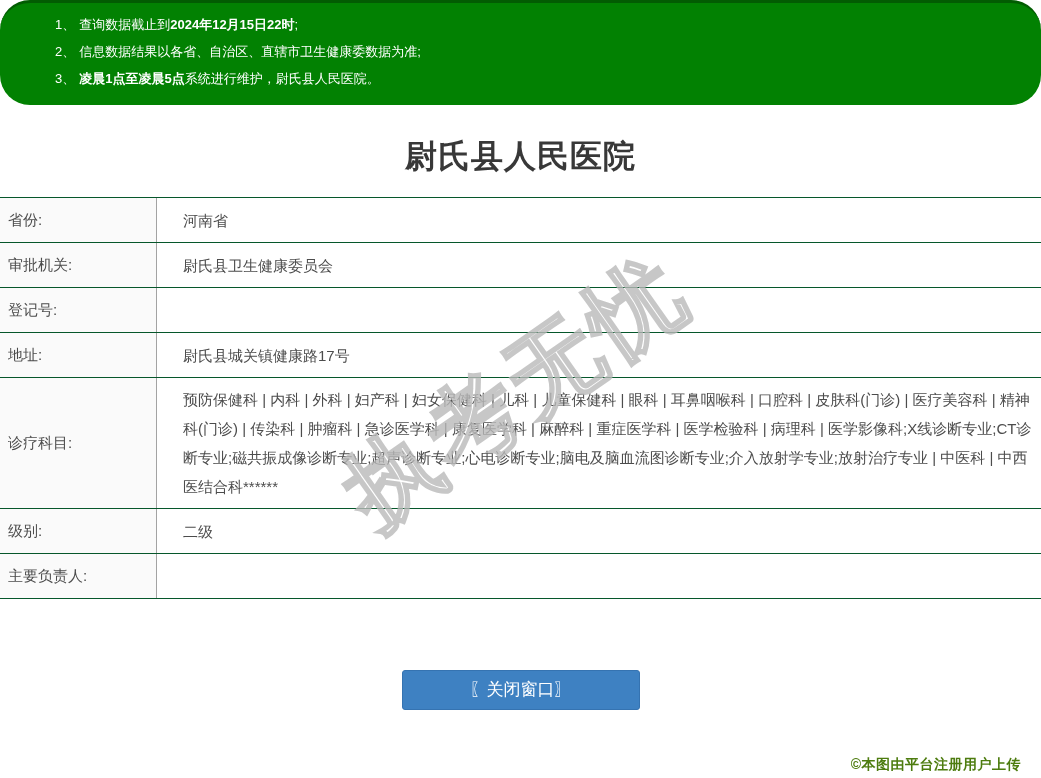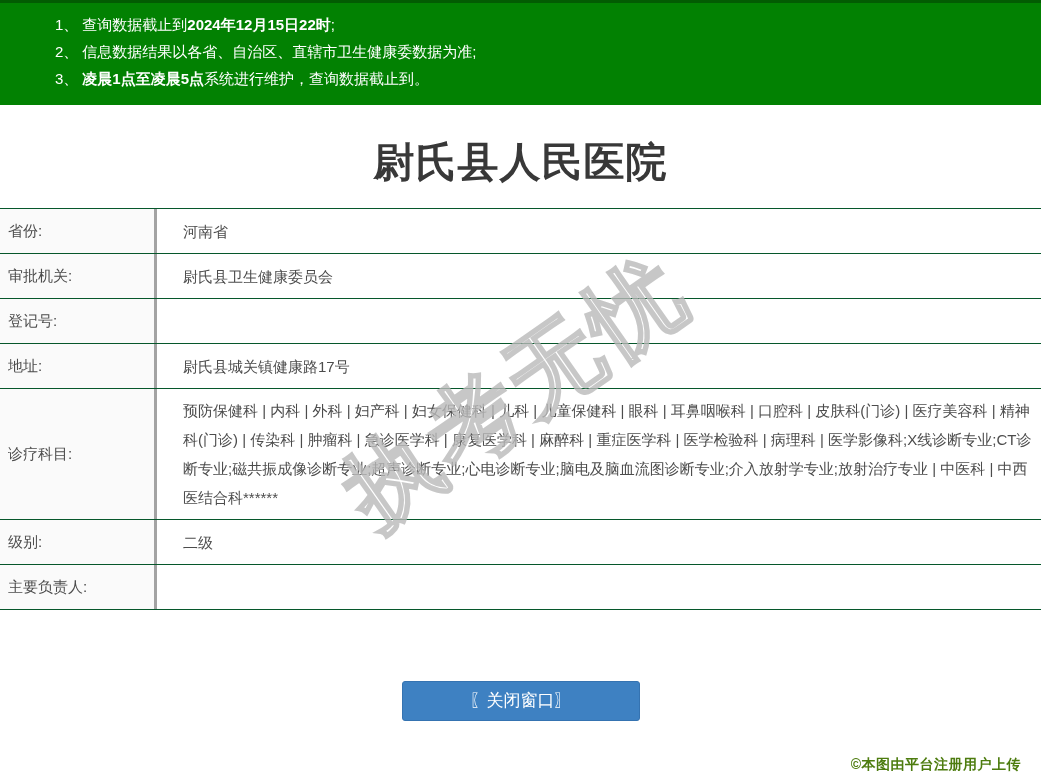--- a/index.html
+++ b/index.html
@@ -13,52 +13,53 @@
     color:#4c4c4c;
   }
 
   
   .banner {
     width:100%;
     background:#028102;
     border-top:3px solid #025c02;
     padding:8px 10px 13px 55px;
     color:#ffffff;
-    font-size:15px;
+    font-size:13px;
     line-height:27px;
+    border-radius:30px;
   }
   .banner .notice-line { white-space:nowrap; }
   .banner .n-num { margin-right:4px; }
   .banner .n-bold { font-weight:bold; }
 
   
   .page-title {
     margin:30px 0 18px 0;
     text-align:center;
-    font-size:41px;
+    font-size:32px;
     color:#383838;
     letter-spacing:1px;
   }
 
   
   .info-table {
     width:100%;
     border-top:1px solid #06572b;
   }
   .info-row {
     display:flex;
     border-bottom:1px solid #06572b;
     min-height:45px;
     background:#ffffff;
   }
   .info-label {
     width:157px;
     flex:0 0 157px;
     background:#fafafa;
-    border-right:3px solid #a3a3a3;
+    border-right:1px solid #a3a3a3;
     display:flex;
     align-items:center;
     padding:0 8px;
     font-size:15px;
     color:#4c4c4c;
   }
   .info-value {
     flex:1;
     display:flex;
     align-items:center;
@@ -122,21 +123,21 @@
 <body>
 
 <div class="banner">
   <div class="notice-line">
     <span class="n-num">1、</span><span>查询数据截止到</span><span class="n-bold">2024年12月15日22时</span><span>;</span>
   </div>
   <div class="notice-line">
     <span class="n-num">2、</span><span>信息数据结果以各省、自治区、直辖市卫生健康委数据为准;</span><span class="n-bold"></span><span></span>
   </div>
   <div class="notice-line">
-    <span class="n-num">3、</span><span></span><span class="n-bold">凌晨1点至凌晨5点</span><span>系统进行维护，查询数据截止到。</span>
+    <span class="n-num">3、</span><span></span><span class="n-bold">凌晨1点至凌晨5点</span><span>系统进行维护，尉氏县人民医院。</span>
   </div>
 </div>
 
 <h1 class="page-title">尉氏县人民医院</h1>
 
 <div class="info-table">
 
   <div class="info-row">
     <div class="info-label">省份:</div>
     <div class="info-value">河南省</div>

